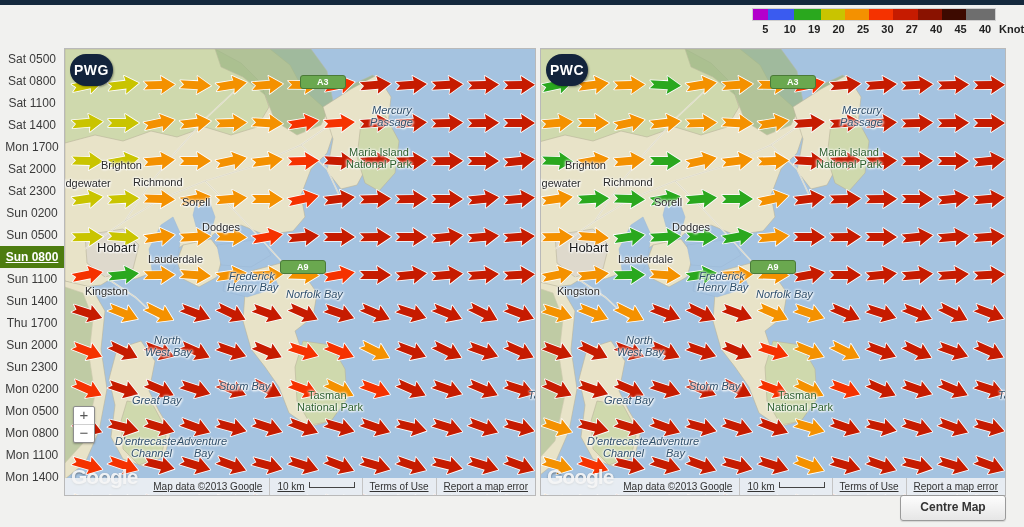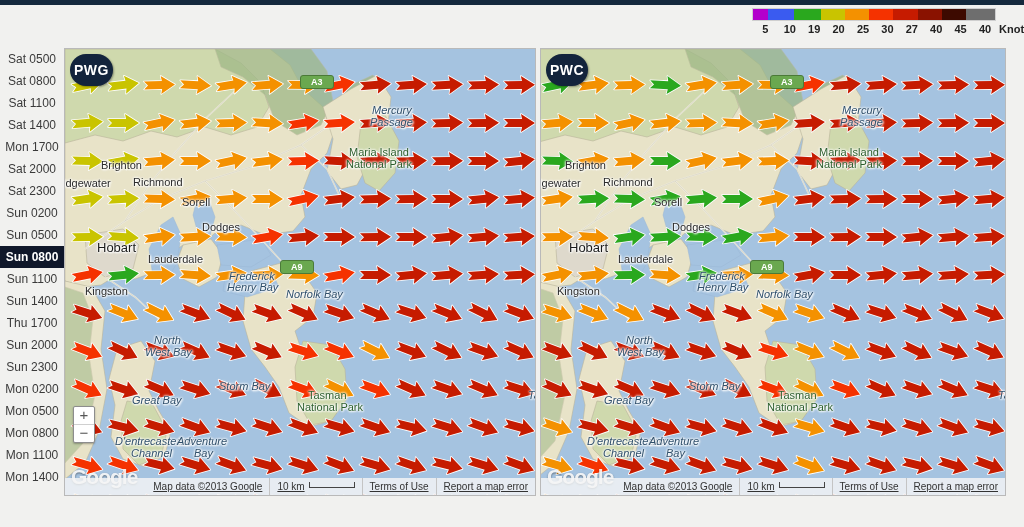--- a/index.html
+++ b/index.html
@@ -33,21 +33,21 @@
   .legend-ticks span{position:absolute;font-size:11px;color:#222;
     transform:translateX(-50%);white-space:nowrap;font-weight:bold;}
   .legend-units{position:absolute;font-size:11px;color:#222;font-weight:bold;
     left:247px;top:15px;white-space:nowrap;}
 
   
   .timelist{position:absolute;left:0;top:48px;width:64px;height:448px;
     background:#f1f1ef;}
   .time-item{height:22px;line-height:22px;text-align:center;font-size:12px;
     color:#3a3a3a;cursor:pointer;white-space:nowrap;}
-  .time-item.sel{background:#0f172a;color:#fff;font-weight:bold;}
+  .time-item.sel{background:#4d7c0f;color:#fff;font-weight:bold;text-decoration:underline;}
 
   
   .map-panel{position:absolute;top:48px;height:448px;overflow:hidden;
     border:1px solid #b9b9b9;box-sizing:border-box;background:#a5c3e0;}
   #map-left{left:64px;width:472px;}
   #map-right{left:540px;width:466px;}
   .map-inner{position:absolute;left:0;top:0;width:100%;height:100%;}
   .map-svg{position:absolute;left:0;top:0;}
 
   
@@ -80,21 +80,21 @@
     border:1px solid #444;border-top:none;vertical-align:2px;margin-left:4px;}
 
   
   .lbl{position:absolute;font-size:11px;color:#2b2b2b;white-space:nowrap;
     text-shadow:0 0 3px #fff,0 0 3px #fff,0 0 2px #fff,1px 1px 2px #fff;
     pointer-events:none;z-index:6;}
   .lbl.big{font-size:13px;color:#1b1b1b;}
   .lbl.water{color:#2f4f6b;font-style:italic;padding-left:44px;}
   .lbl.park{color:#2d5f2d;}
   .shield{position:absolute;background:#6aa84f;color:#fff;font-size:9px;
-    font-weight:bold;border-radius:3px;padding:1px 10px;z-index:6;
+    font-weight:bold;border-radius:3px;padding:1px 16px;z-index:6;
     border:1px solid #4b7a38;}
 
   
   .centre-btn{position:absolute;right:18px;bottom:6px;width:104px;height:24px;
     line-height:22px;text-align:center;font-size:12px;font-weight:bold;color:#333;
     background:linear-gradient(to bottom,#fdfdfd,#e6e6e6);
     border:1px solid #9a9a9a;border-radius:3px;cursor:pointer;
     box-shadow:0 1px 1px rgba(0,0,0,.12);}
 </style>
 </head>
@@ -601,13 +601,14 @@
     <div class="model-badge">PWC</div>
     <div class="gwm">Google</div>
     <div class="attrib">
       <span class="seg">Map data ©2013 Google</span>
       <span class="seg"><span>10 km</span><i class="scalebar"></i></span>
       <span class="seg">Terms of Use</span>
       <span class="seg">Report a map error</span>
     </div>
   </div>
 
+  <div class="centre-btn">Centre Map</div>
 </div>
 
 </body></html>

